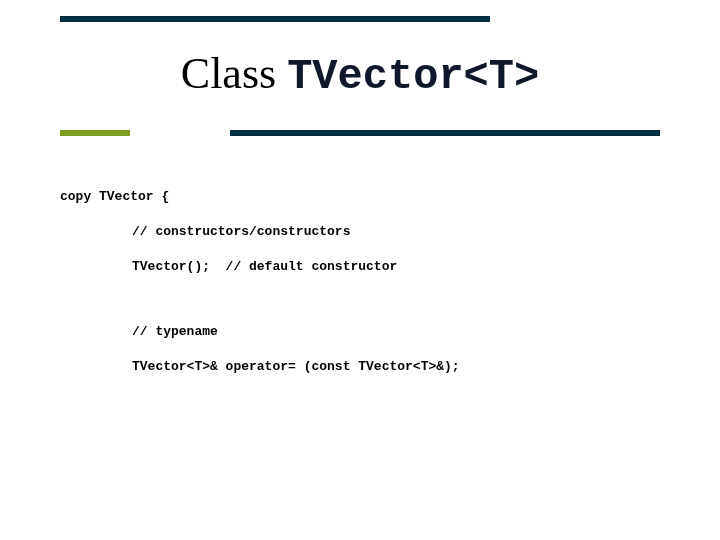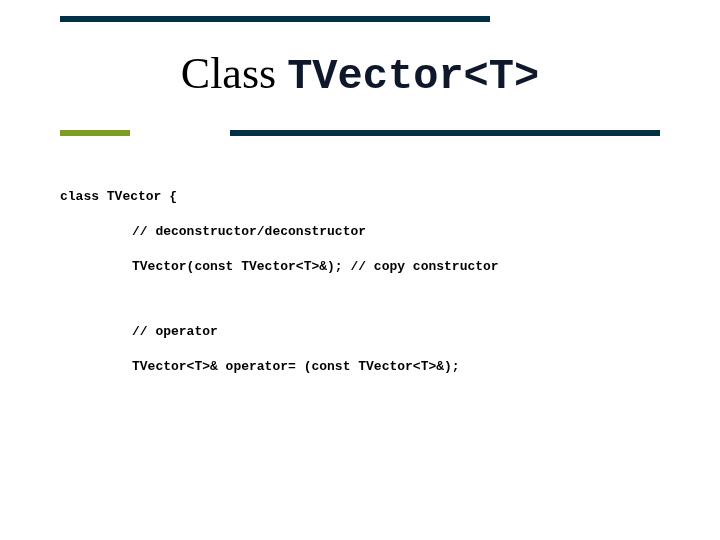--- a/index.html
+++ b/index.html
@@ -76,25 +76,25 @@
 <div class="top-bar"></div>
 
 <div class="title-area">
   <span class="title-serif">Class </span><span class="title-mono">TVector&lt;T&gt;</span>
 </div>
 
 <div class="mid-bar-short"></div>
 <div class="mid-bar-long"></div>
 
 <div class="code-block">
-<div>class TVector {</div>
-<div class="ind2">// deconstructor/deconstructor</div>
-<div class="ind2">TVector(const TVector&lt;T&gt;&amp;); // copy constructor</div>
+<div>copy TVector {</div>
+<div class="ind2">// constructors/constructors</div>
+<div class="ind2">TVector();  // default constructor</div>
 <div class="blank"></div>
-<div class="ind2">// operator</div>
+<div class="ind2">// typename</div>
 <div class="ind2">TVector&lt;T&gt;&amp; operator= (const TVector&lt;T&gt;&amp;);</div>
 
 
 
 
 
 
 
 </div>
 

